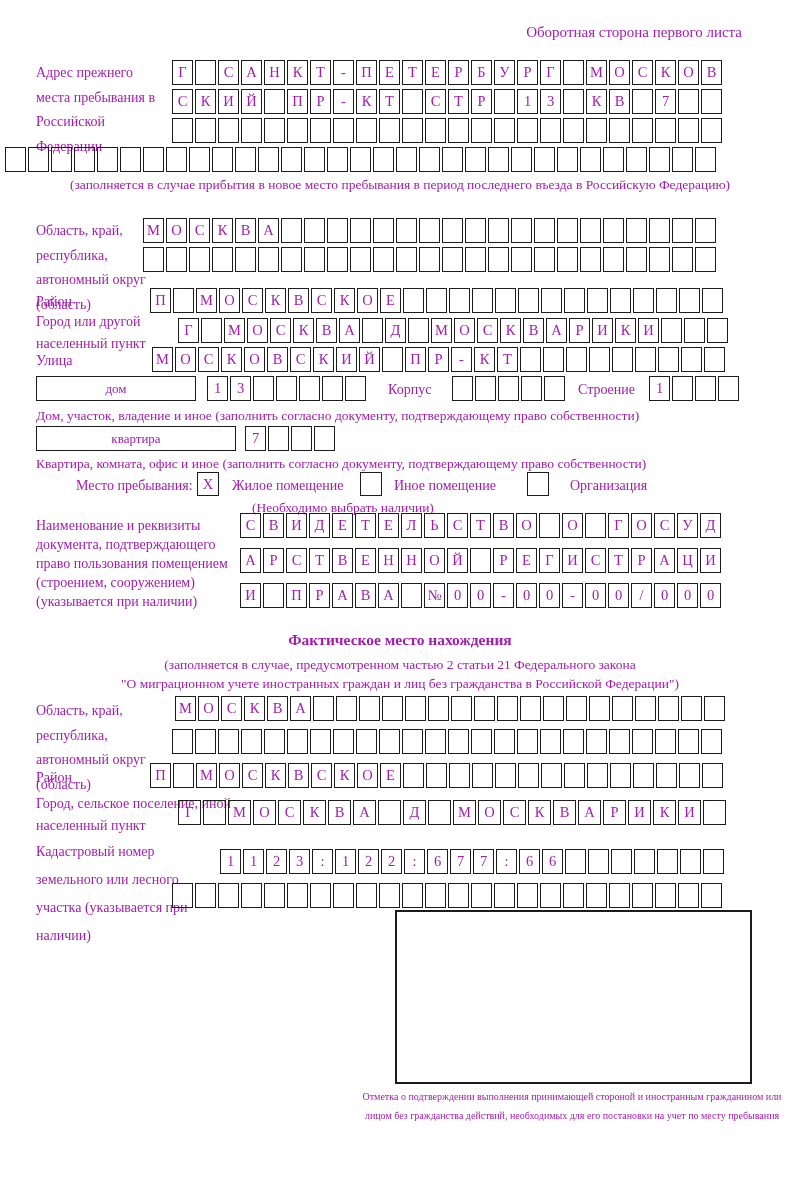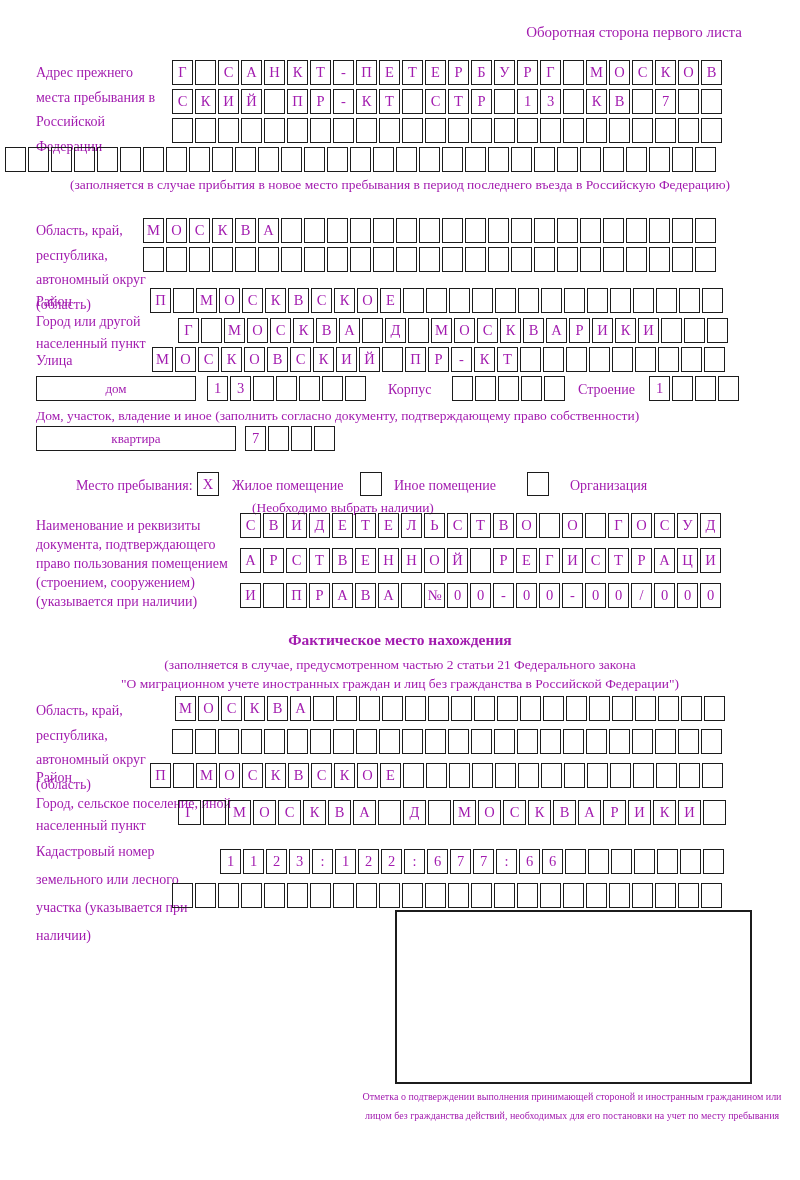--- a/index.html
+++ b/index.html
@@ -312,20 +312,21 @@
     </div>
   <div class="abs note" style="left:36px;top:408px;">Дом, участок, владение и иное (заполнить согласно документу, подтверждающему право собственности)</div>
 
   <div class="wbox" style="left:36px;top:426px;width:198px;">квартира</div>
   <div class="cells" style="left:245px;top:426px">
       <span class="cell">7</span>
       <span class="cell"></span>
       <span class="cell"></span>
       <span class="cell"></span>
     </div>
+  <div class="abs note" style="left:36px;top:456px;">Квартира, комната, офис и иное (заполнить согласно документу, подтверждающему право собственности)</div>
 
   <div class="abs label" style="left:36px;top:474px;margin-left:40px;">Место пребывания:</div>
   <div class="chk" style="left:197px;top:472px;">X</div>
   <div class="abs label" style="left:232px;top:474px;">Жилое помещение</div>
   <div class="chk" style="left:360px;top:472px;"></div>
   <div class="abs label" style="left:394px;top:474px;">Иное помещение</div>
   <div class="chk" style="left:527px;top:472px;"></div>
   <div class="abs label" style="left:570px;top:474px;">Организация</div>
   <div class="abs note" style="left:252px;top:500px;">(Необходимо выбрать наличии)</div>
 

